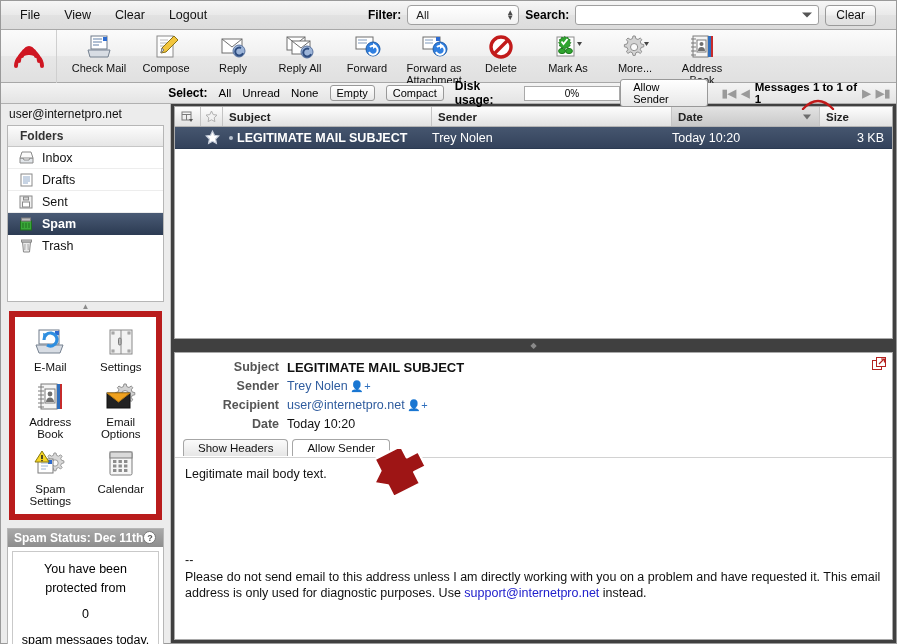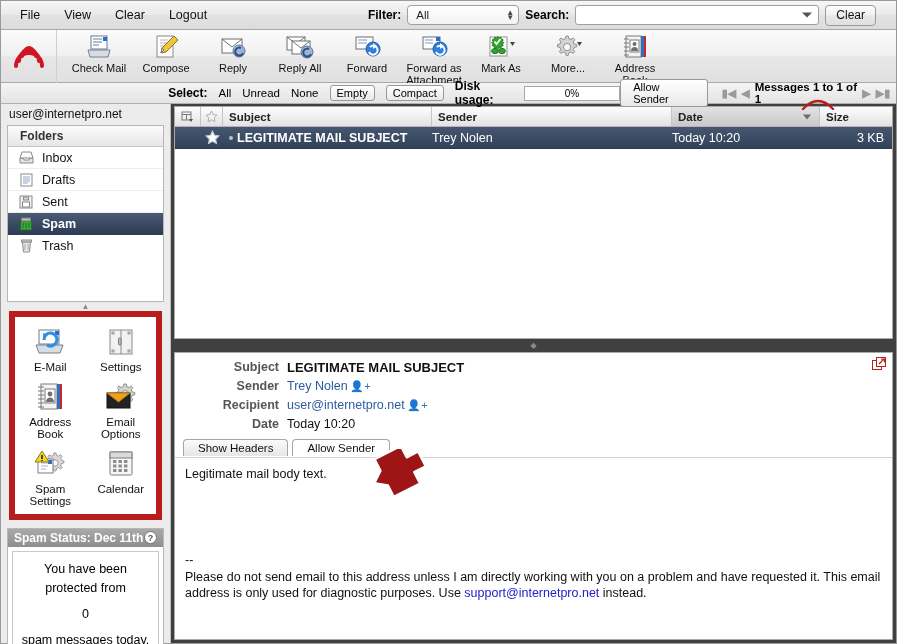--- a/index.html
+++ b/index.html
@@ -210,21 +210,21 @@
   .spam-status {
     margin: 8px 6px 0 6px;
     border: 1px solid #b6b6b6;
     background: #fff;
     padding: 0;
   }
   .ss-title {
     background: linear-gradient(to bottom,#a9a9a9,#8e8e8e);
     color: #fff; font-weight: bold; font-size: 12px;
     padding: 2px 6px;
-    display: flex; align-items: center; justify-content: space-between;
+    display: flex; align-items: center; justify-content: flex-start;
   }
   .ss-help {
     width: 13px; height: 13px; border-radius: 50%;
     background: #fff; color: #555;
     font-size: 9px; font-weight: bold;
     display: flex; align-items: center; justify-content: center;
     border: 1px solid #777;
   }
   .ss-body {
     border: 1px solid #c9c9c9;
@@ -499,20 +499,29 @@
             <line x1="5" y1="9" x2="13" y2="9" stroke="#9bb0cd" stroke-width="1.3"></line>
             <rect x="16" y="3" width="4" height="4" fill="#2d6bd0"></rect>
             <circle cx="20" cy="15" r="7" fill="#2f7fe0" stroke="#1d5ba8"></circle>
             <path d="M17 13 a4.5 4.5 0 1 1 -1 5" fill="none" stroke="#fff" stroke-width="2"></path>
             <path d="M20 9 l4 3 -4 3 z" fill="#fff"></path>
           </svg>
         </span>
         <span class="tlabel">Forward as Attachment</span>
       </div>
 
+      <div class="tool">
+        <span class="ticon">
+          <svg width="26" height="26" viewBox="0 0 26 26">
+            <circle cx="13" cy="13" r="10" fill="#fff" stroke="#c21b1b" stroke-width="3.4"></circle>
+            <line x1="6" y1="20" x2="20" y2="6" stroke="#c21b1b" stroke-width="3.4"></line>
+          </svg>
+        </span>
+        <span class="tlabel">Delete</span>
+      </div>
 
       <div class="tool">
         <span class="ticon">
           <svg width="30" height="26" viewBox="0 0 30 26">
             <rect x="4" y="3" width="17" height="19" fill="#fff" stroke="#8d8d8d"></rect>
             <path d="M12 2 l1.6 1.5 2.1-.6 .5 2.1 2.1 .6 -.6 2.1 1.5 1.6 -1.5 1.6 .6 2.1 -2.1 .6 -.5 2.1 -2.1-.6 -1.6 1.5 -1.6-1.5 -2.1 .6 -.5-2.1 -2.1-.6 .6-2.1 -1.5-1.6 1.5-1.6 -.6-2.1 2.1-.6 .5-2.1 2.1 .6 z" fill="#2fa52f" stroke="#1d7a1d" transform="translate(-1,0) scale(0.85) translate(3,1)"></path>
             <path d="M8.5 8.5 l2 2.5 4-5" fill="none" stroke="#fff" stroke-width="1.8" transform="translate(0,-1)"></path>
             <ellipse cx="9" cy="17" rx="3.4" ry="2.6" fill="#2fa52f" stroke="#1d7a1d"></ellipse>
             <ellipse cx="16" cy="17" rx="3.4" ry="2.6" fill="#2fa52f" stroke="#1d7a1d"></ellipse>
             <line x1="12.4" y1="16" x2="12.6" y2="16" stroke="#1d7a1d" stroke-width="2"></line>

